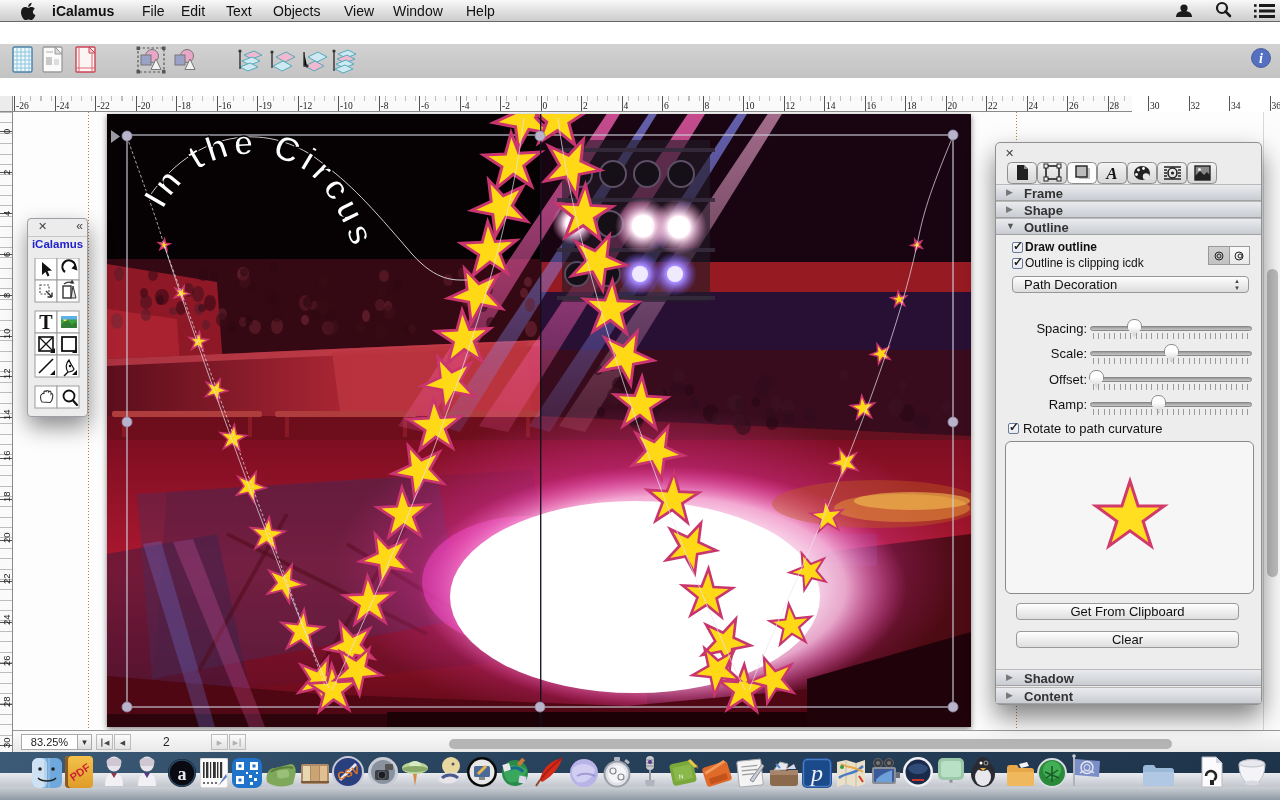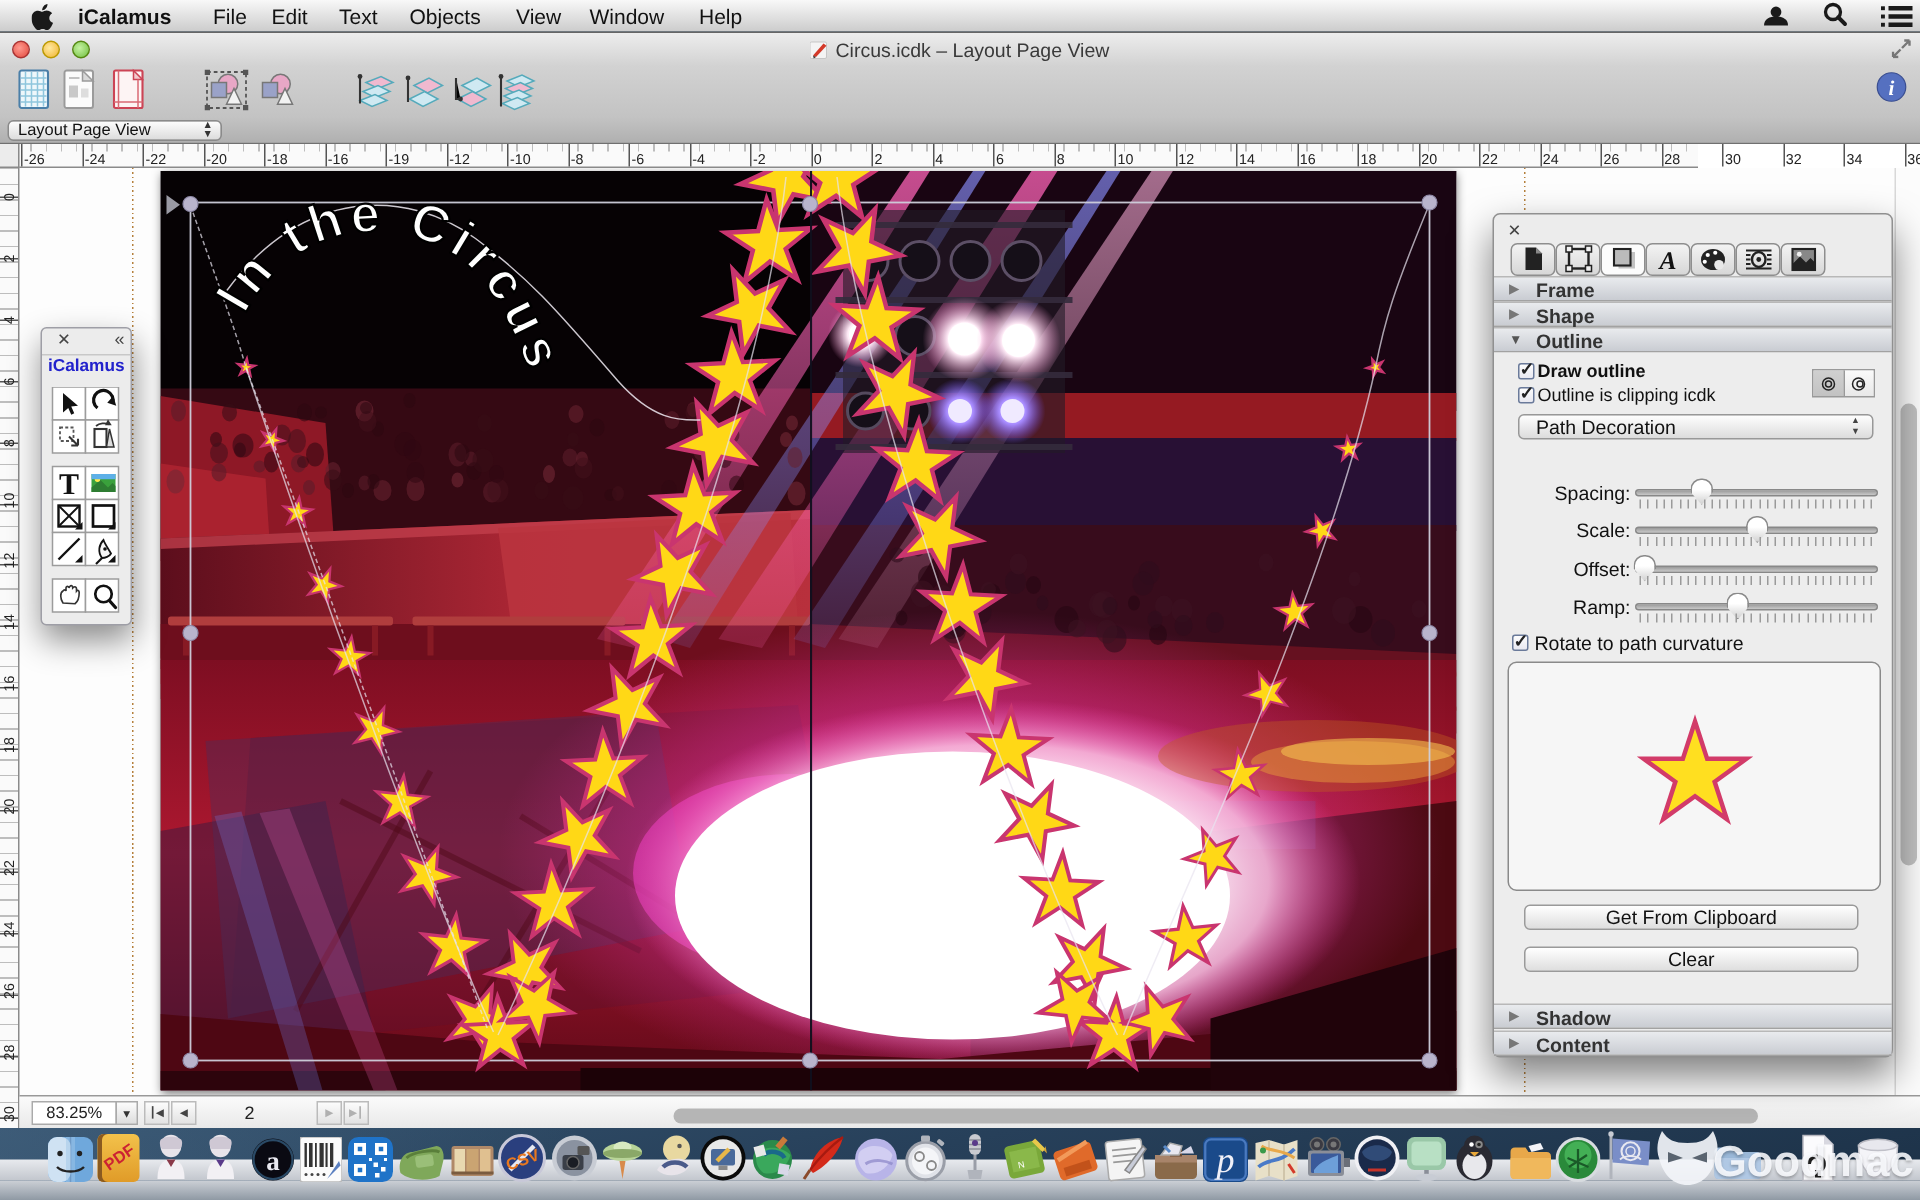--- a/index.html
+++ b/index.html
@@ -20,21 +20,21 @@
 #title svg { vertical-align:-2px; }
 #toolbar { position:absolute; left:0; top:22px; width:1280px; height:34px;
   background:linear-gradient(#d2d2d2,#c3c3c3); }
 #popupbar { position:absolute; left:0; top:56px; width:1280px; height:18px;
   background:linear-gradient(#c3c3c3,#b0b0b0); border-bottom:1px solid #707070; }
 .popup { position:absolute; left:5px; top:1.5px; width:143px; height:14px; border:1px solid #8a8a8a; border-radius:4px;
   background:linear-gradient(#fdfdfd,#dcdcdc); font-size:11px; color:#111; padding:0px 6px; line-height:13px;}
 .popup .st { position:absolute; right:5px; top:0px; font-size:7px; line-height:6.5px; color:#333; }
 
 #hruler { position:absolute; left:0; top:74px; width:1132px; height:16px; background:#fafafa; border-bottom:1px solid #8a8a8a;
-  background-image: repeating-linear-gradient(90deg, #bdbdbd 0 1px, transparent 1px 10.125px); background-size:100% 5px; background-repeat:no-repeat; background-position:0 0; }
+  background-image: repeating-linear-gradient(90deg, #bdbdbd 0 1px, transparent 1px 10.125px); background-size:100% 5px; background-repeat:no-repeat; background-position:0 0;font-family:Liberation Serif, serif; }
 #hruler i { position:absolute; top:0; width:1px; height:15px; background:#555; }
 #hruler b { position:absolute; top:4.5px; font-weight:normal; font-size:9.5px; color:#222; }
 #vruler { position:absolute; left:0; top:90px; width:13px; height:640px; background:#fafafa; border-right:1px solid #8a8a8a;
   background-image: repeating-linear-gradient(180deg, #bdbdbd 0 1px, transparent 1px 10.375px); background-size:5px 100%; }
 #vruler i { position:absolute; left:0; height:1px; width:12px; background:#555; }
 #vruler b { position:absolute; left:1px; font-weight:normal; font-size:9.5px; color:#222; transform:rotate(-90deg); transform-origin:left top; }
 #corner { position:absolute; left:0; top:74px; width:13px; height:16px; background:#ececec; border-right:1px solid #8a8a8a; border-bottom:1px solid #8a8a8a; z-index:3;}
 
 #content { position:absolute; left:13px; top:90px; width:1250px; height:618px; background:#fdfdfd; overflow:hidden; }
 #photo { position:absolute; left:94px; top:2px; width:864px; height:613px; box-shadow:0 2px 6px rgba(0,0,0,0.5); }
@@ -132,34 +132,20 @@
   <rect x="5" y="9.5" width="16" height="3"></rect>
   <rect x="5" y="15" width="16" height="3"></rect>
   <rect x="0" y="4.2" width="2.6" height="2.6"></rect>
   <rect x="0" y="9.7" width="2.6" height="2.6"></rect>
   <rect x="0" y="15.2" width="2.6" height="2.6"></rect>
  </g>
 </g>
 </svg></span>
   </div>
   <div id="window">
-    <div id="titlebar">
-      <div class="tl" style="left:8px; background:radial-gradient(circle at 4px 4px,#ff9a90,#e3483c); border:1px solid #a33;"></div>
-      <div class="tl" style="left:28px; background:radial-gradient(circle at 4px 4px,#ffe9a0,#f0b32e); border:1px solid #b90;"></div>
-      <div class="tl" style="left:48px; background:radial-gradient(circle at 4px 4px,#c5f2a2,#6fbf3e); border:1px solid #581;"></div>
-      <div id="title"><svg width="13" height="13" viewBox="0 0 13 13">
-            <rect x="0" y="1" width="11" height="11" rx="1" fill="#f4f4f4" stroke="#bbb" stroke-width="0.5"></rect>
-            <path d="M2,10 L9,2 L11,3.5 L4,11 Z" fill="#d43a2a"></path>
-            <path d="M2,10 L2.5,12 L4,11 Z" fill="#333"></path>
-          </svg> Circus.icdk – Layout Page View</div>
-      <svg width="13" height="13" viewBox="0 0 13 13" style="position:absolute; right:6px; top:4px; opacity:0.75;">
-          <path d="M7,6 L12,1 M12,1 L8.5,1 M12,1 L12,4.5" stroke="#555" stroke-width="1.6" fill="none"></path>
-          <path d="M6,7 L1,12 M1,12 L4.5,12 M1,12 L1,8.5" stroke="#555" stroke-width="1.6" fill="none"></path>
-        </svg>
-    </div>
     <div id="toolbar">
 <svg width="1280" height="34" viewBox="0 0 1280 34">
 
 <g transform="translate(13,3)">
  <rect x="0" y="0" width="19" height="25" rx="1.5" fill="#eef7fb" stroke="#4a7fa8" stroke-width="1.4"></rect>
  <g stroke="#8fc6dd" stroke-width="1">
   <path d="M4,1 V24 M8,1 V24 M12,1 V24 M16,1 V24 M1,5 H18 M1,9 H18 M1,13 H18 M1,17 H18 M1,21 H18"></path>
  </g>
 </g>
 
@@ -220,23 +206,20 @@
  <path d="M3,20 L13,16 L21,20 L11,24 Z" fill="#cfe9f2" stroke="#55aabb" stroke-width="1"></path>
  <path d="M2,2 L2,22" stroke="#333" stroke-width="1.4"></path>
             <circle cx="2" cy="2" r="1.6" fill="#333"></circle>
 </g>
 
 <g transform="translate(1252,5)">
  <circle cx="9" cy="9" r="9.5" fill="#5570c0" stroke="#3a4e90" stroke-width="0.8"></circle>
  <text x="9" y="14" font-family="Liberation Serif, serif" font-size="14" font-style="italic" font-weight="bold" fill="#fff" text-anchor="middle">i</text>
 </g>
 </svg></div>
-    <div id="popupbar">
-      <div class="popup">Layout Page View<span class="st">▲<br>▼</span></div>
-    </div>
     <div id="hruler">
         <i style="left:14.0px"></i>
         <i style="left:54.5px"></i>
         <i style="left:95.0px"></i>
         <i style="left:135.5px"></i>
         <i style="left:176.0px"></i>
         <i style="left:216.5px"></i>
         <i style="left:257.0px"></i>
         <i style="left:297.5px"></i>
         <i style="left:338.0px"></i>
@@ -1197,21 +1180,13 @@
           <path d="M7,20 a5,5 0 1 1 8,4" stroke="#222" stroke-width="2.5" fill="none"></path>
           <rect x="11" y="24" width="4" height="5" fill="#222"></rect>
         </svg></div>
       <div class="dicon" style="left:1236px; top:6px; width:32px; height:30px"><svg width="32" height="30">
           <ellipse cx="16" cy="6" rx="13" ry="4.5" fill="#e8e8ee" stroke="#b8b8c0"></ellipse>
           <path d="M3,6 C3,16 7,26 16,26 C25,26 29,16 29,6 C25,10 7,10 3,6 Z" fill="#f4f4f8" stroke="#c0c0c8"></path>
           <ellipse cx="16" cy="25" rx="7" ry="2.5" fill="#d8d8e0"></ellipse>
         </svg></div>
   </div>
 
-<div id="wmark">
- <svg width="42" height="40" viewBox="0 0 42 40" style="position:absolute;left:0;top:0;">
-  <path d="M4,2 C8,8 12,10 21,10 C30,10 34,8 38,2 C41,8 42,14 40,20 C37,32 30,38 21,38 C12,38 5,32 2,20 C0,14 1,8 4,2 Z" fill="#f2f4f8" opacity="0.92"></path>
-  <path d="M8,16 L18,20 L8,23 Z" fill="#5a6470"></path>
-        <path d="M34,16 L24,20 L34,23 Z" fill="#5a6470"></path>
- </svg>
- <span>Goodmac</span>
 </div>
-</div>
 
 </body></html>

